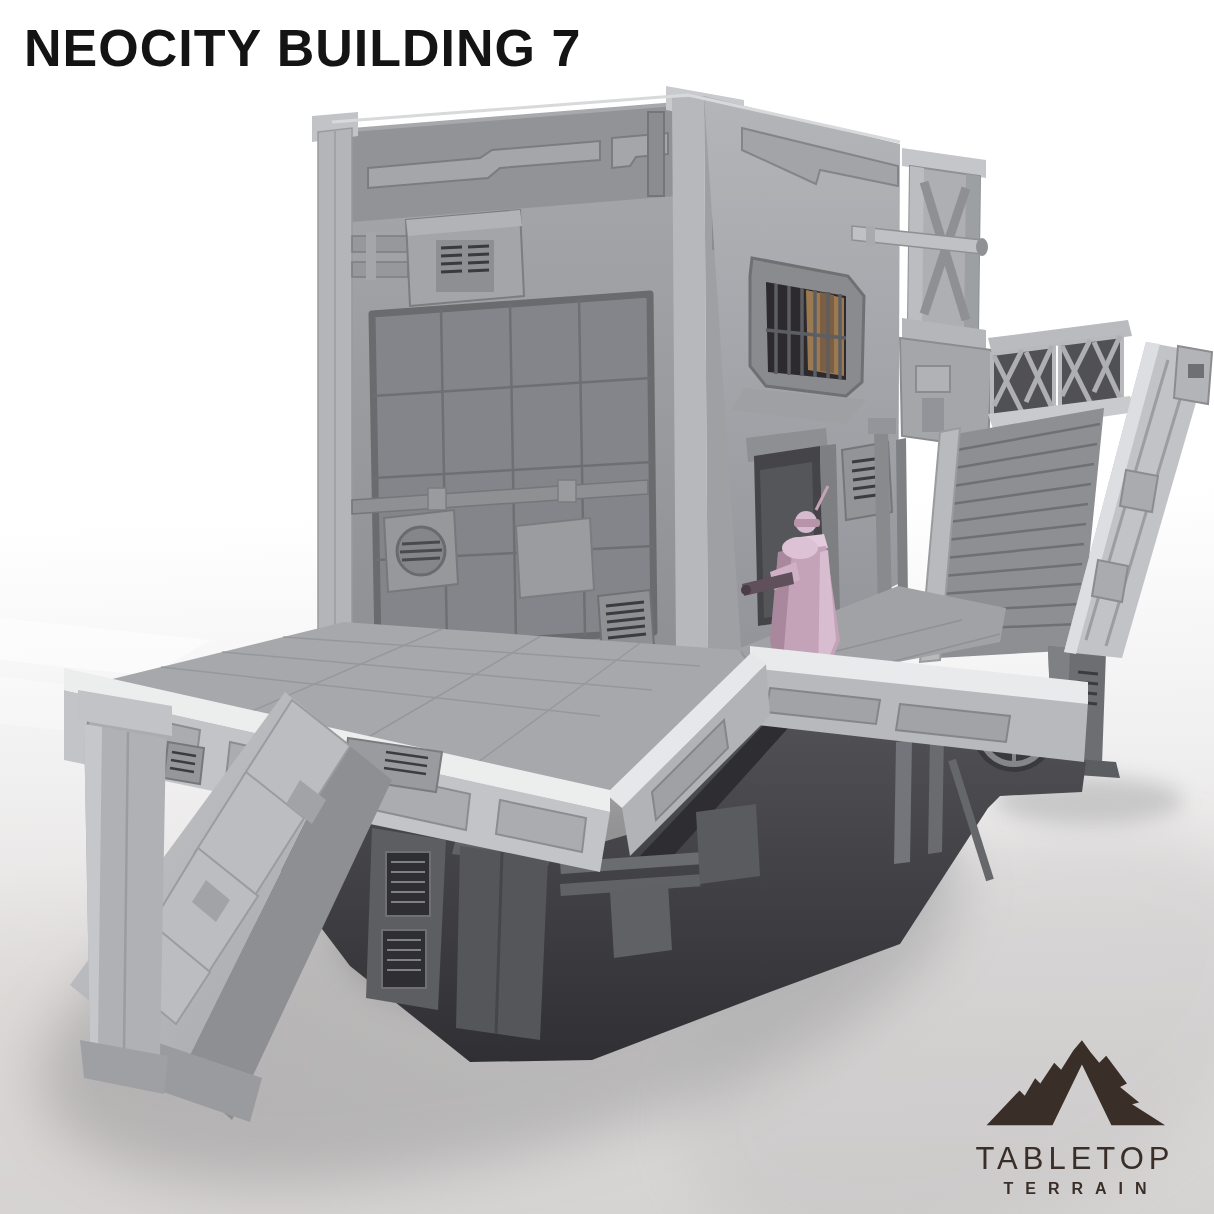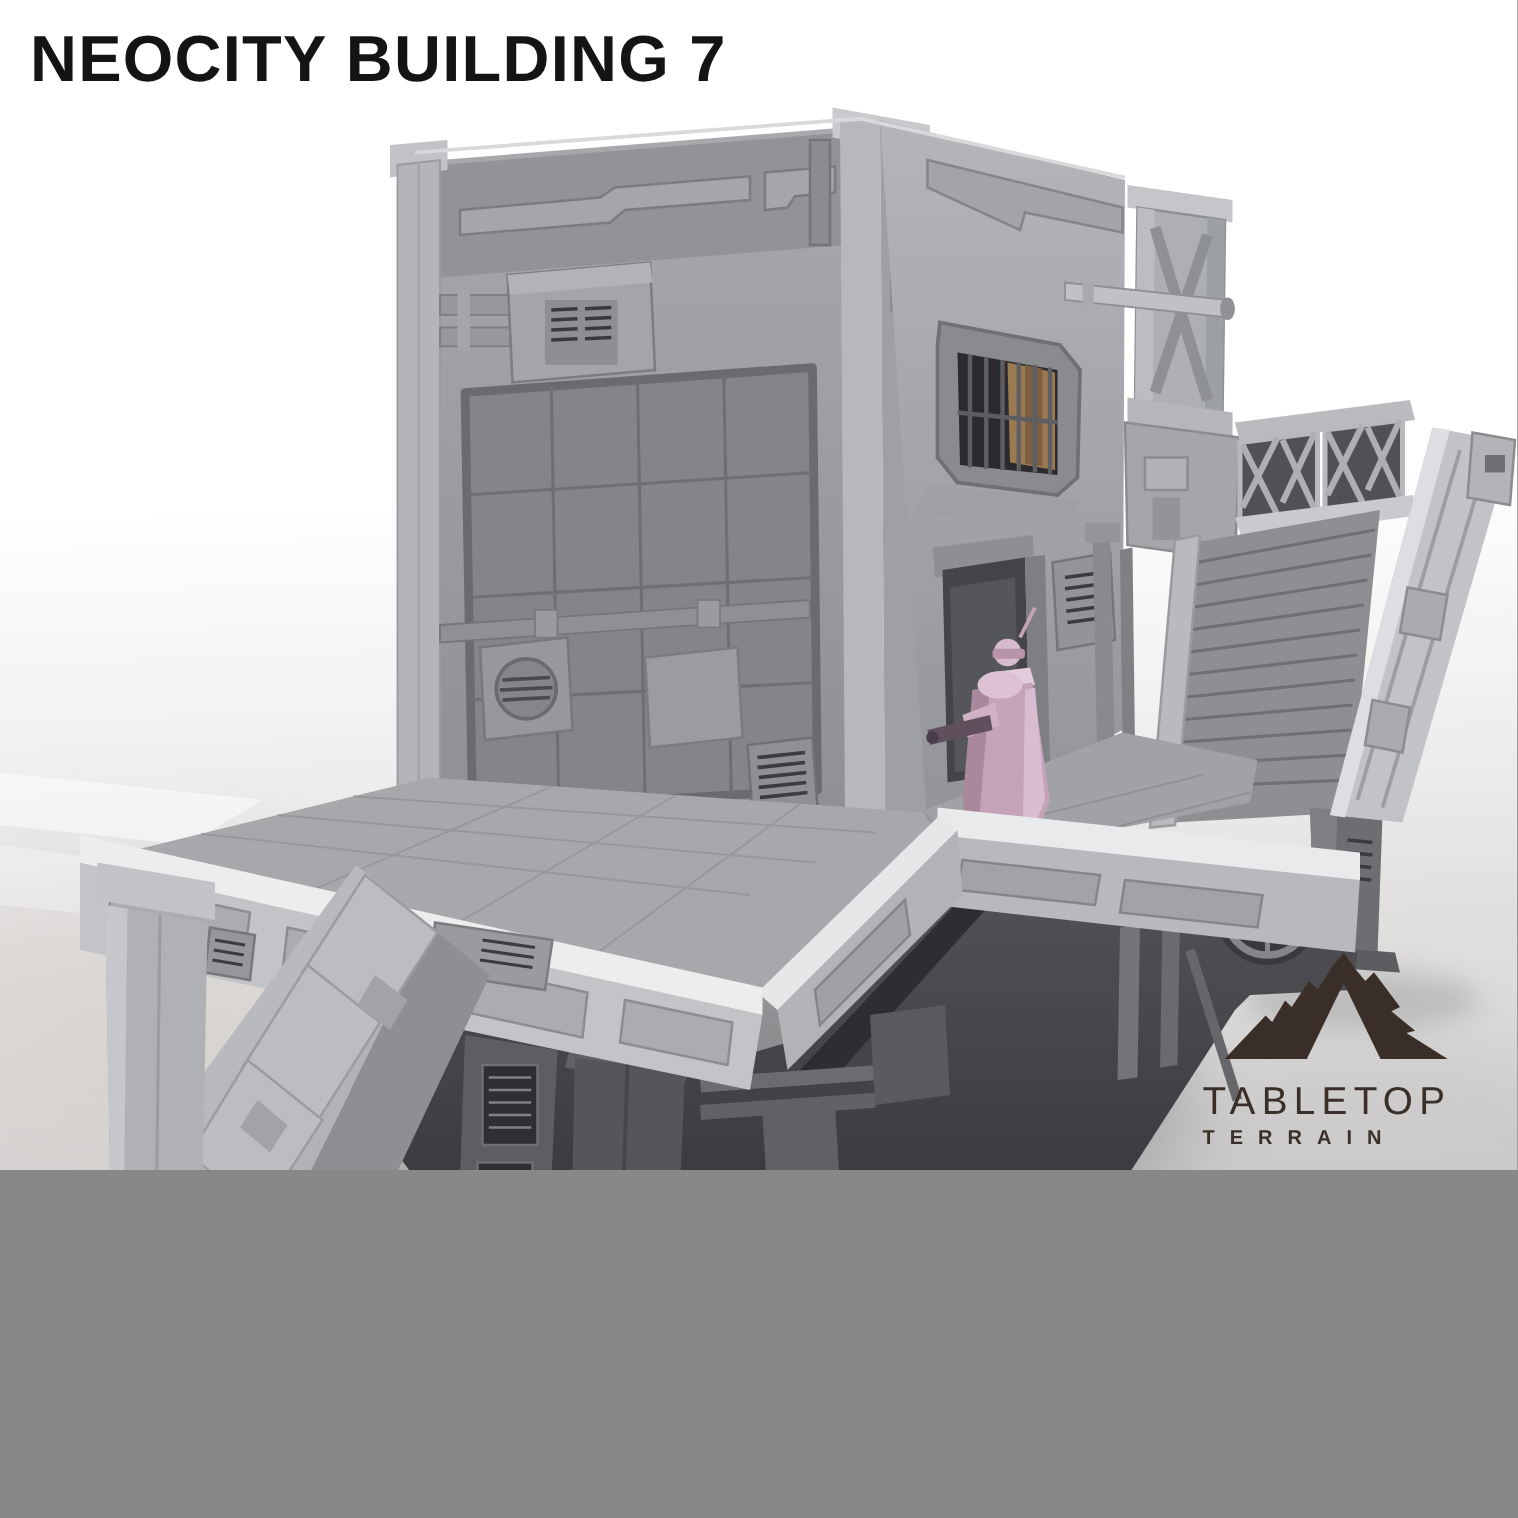--- a/index.html
+++ b/index.html
@@ -1,32 +1,32 @@
 <!DOCTYPE html>
 <html><head>
 <meta charset="utf-8">
 <style>
   html,body{margin:0;padding:0;background:#888;}
   .stage{
-    position:relative;width:1214px;height:936px;overflow:hidden;
+    position:relative;width:1214px;height:1214px;overflow:hidden;
     font-family:"Liberation Sans",sans-serif;
     background:
       radial-gradient(520px 300px at 10% 88%, rgba(205,200,196,.45), rgba(205,200,196,0) 70%),
       radial-gradient(900px 520px at 68% 6%, rgba(255,255,255,.9), rgba(255,255,255,0) 70%),
       linear-gradient(178deg,#ffffff 0%,#ffffff 42%,#f1f0f0 62%,#e2e0df 78%,#d5d3d2 100%);
   }
   .title{
     position:absolute;left:24px;top:18px;margin:0;
     font-size:52px;font-weight:700;letter-spacing:1px;color:#141414;
     font-family:"Liberation Sans",sans-serif;white-space:nowrap;
   }
   .render{position:absolute;left:0;top:0;width:1214px;height:1214px;}
   .logo{
     position:absolute;right:26px;bottom:16px;width:226px;
-    display:flex;flex-direction:column;align-items:flex-start;color:#3a2f28;
+    display:flex;flex-direction:column;align-items:center;color:#3a2f28;
   }
   .logo .mark{width:212px;height:104px;}
   .logo .line1{font-size:31px;letter-spacing:5px;font-weight:400;margin-top:2px;white-space:nowrap;}
   .logo .line2{font-size:16px;letter-spacing:12px;font-weight:700;margin-top:3px;margin-right:-12px;white-space:nowrap;}
 </style>
 </head>
 <body>
 
 <div class="stage">
 

